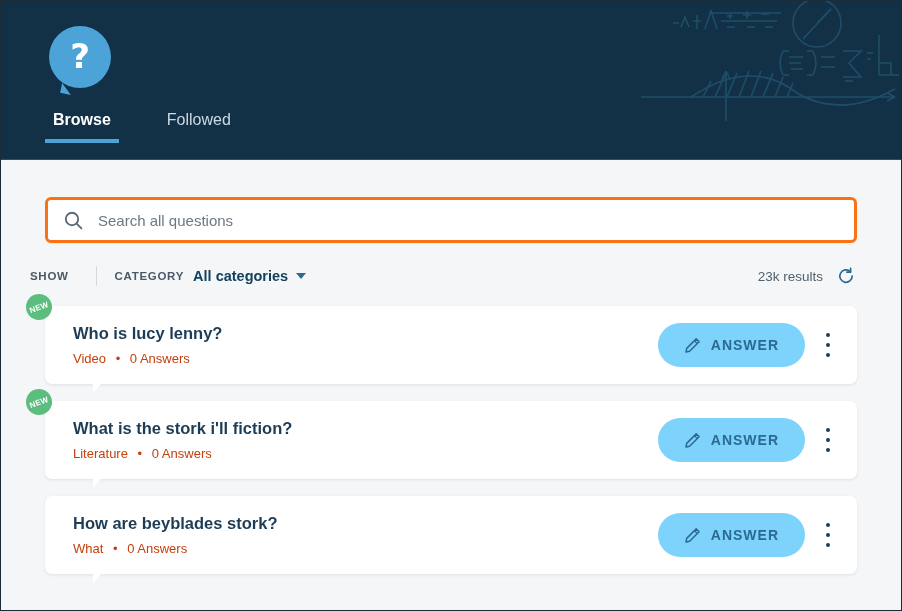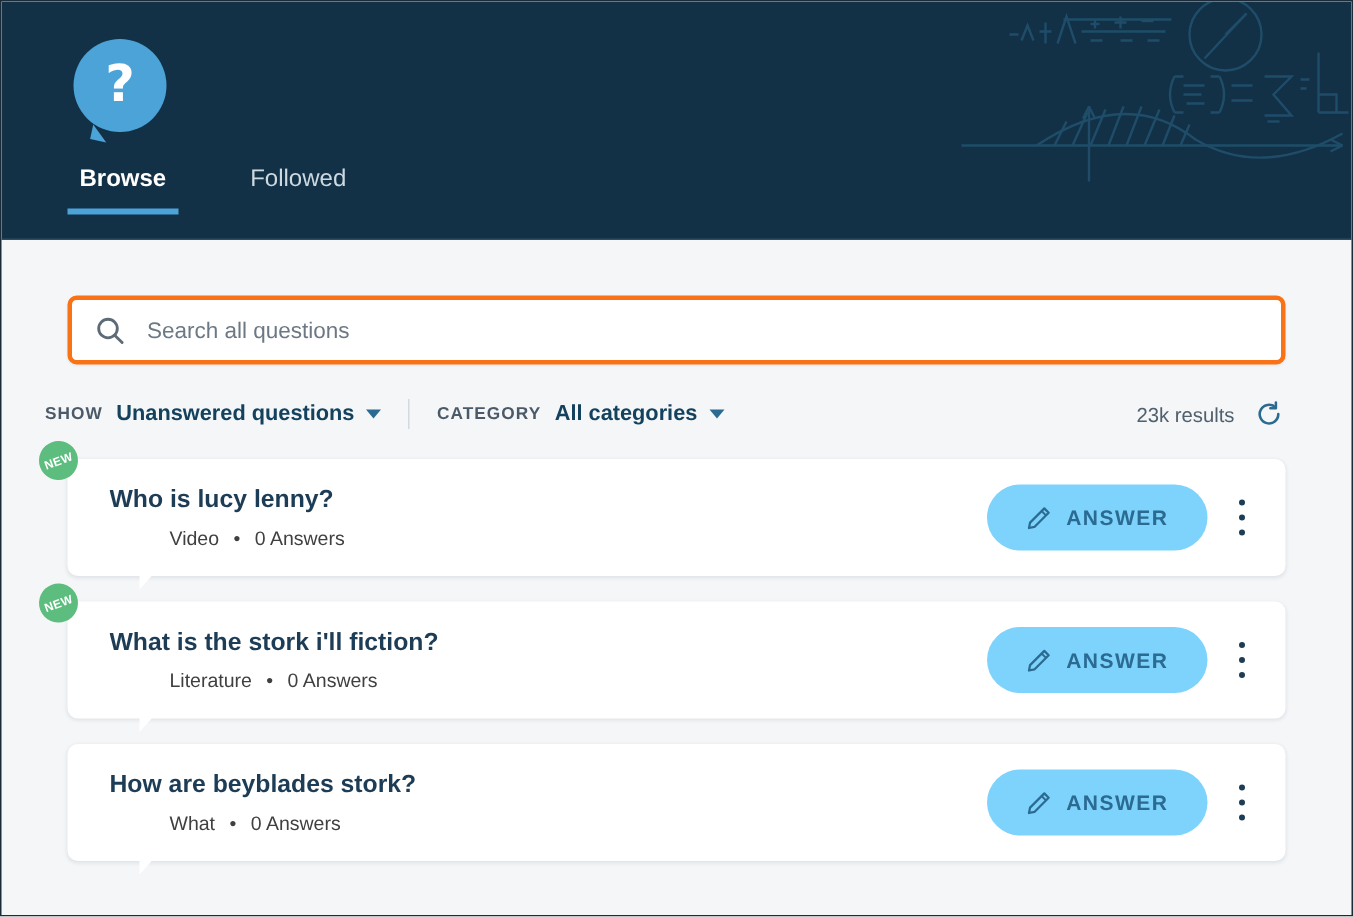--- a/index.html
+++ b/index.html
@@ -259,22 +259,21 @@
     color: #1d3c55;
     line-height: 1.2;
     white-space: nowrap;
     overflow: hidden;
     text-overflow: ellipsis;
     cursor: pointer;
   }
   .card-meta {
     margin-top: 7px;
     font-size: 13px;
-    color: #404040;
-    margin-left: 40px;
+    color: #c2410c;
   }
   .card-meta .dot {
     display: inline-block;
     margin: 0 6px;
   }
   .new-badge {
     position: absolute;
     left: -19px;
     top: -12px;
     width: 26px;
@@ -399,24 +398,20 @@
         <svg width="19" height="19" viewBox="0 0 19 19" fill="none" xmlns="http://www.w3.org/2000/svg">
           <circle cx="8" cy="8" r="6.2" stroke="#5d6b78" stroke-width="1.9"></circle>
           <path d="M12.6 12.6 L17.4 17.4" stroke="#5d6b78" stroke-width="1.9" stroke-linecap="round"></path>
         </svg>
       </span>
       <input class="search-input" type="text" placeholder="Search all questions" style="">
     </div>
 
     <div class="filter-row">
       <span class="filter-label">SHOW</span>
-      <span class="filter-value">
-        <span>Unanswered questions</span>
-        <span class="caret"></span>
-      </span>
 
       <span class="filter-divider"></span>
 
       <span class="filter-label">CATEGORY</span>
       <span class="filter-value">
         <span>All categories</span>
         <span class="caret"></span>
       </span>
 
       <span class="filter-spacer"></span>

